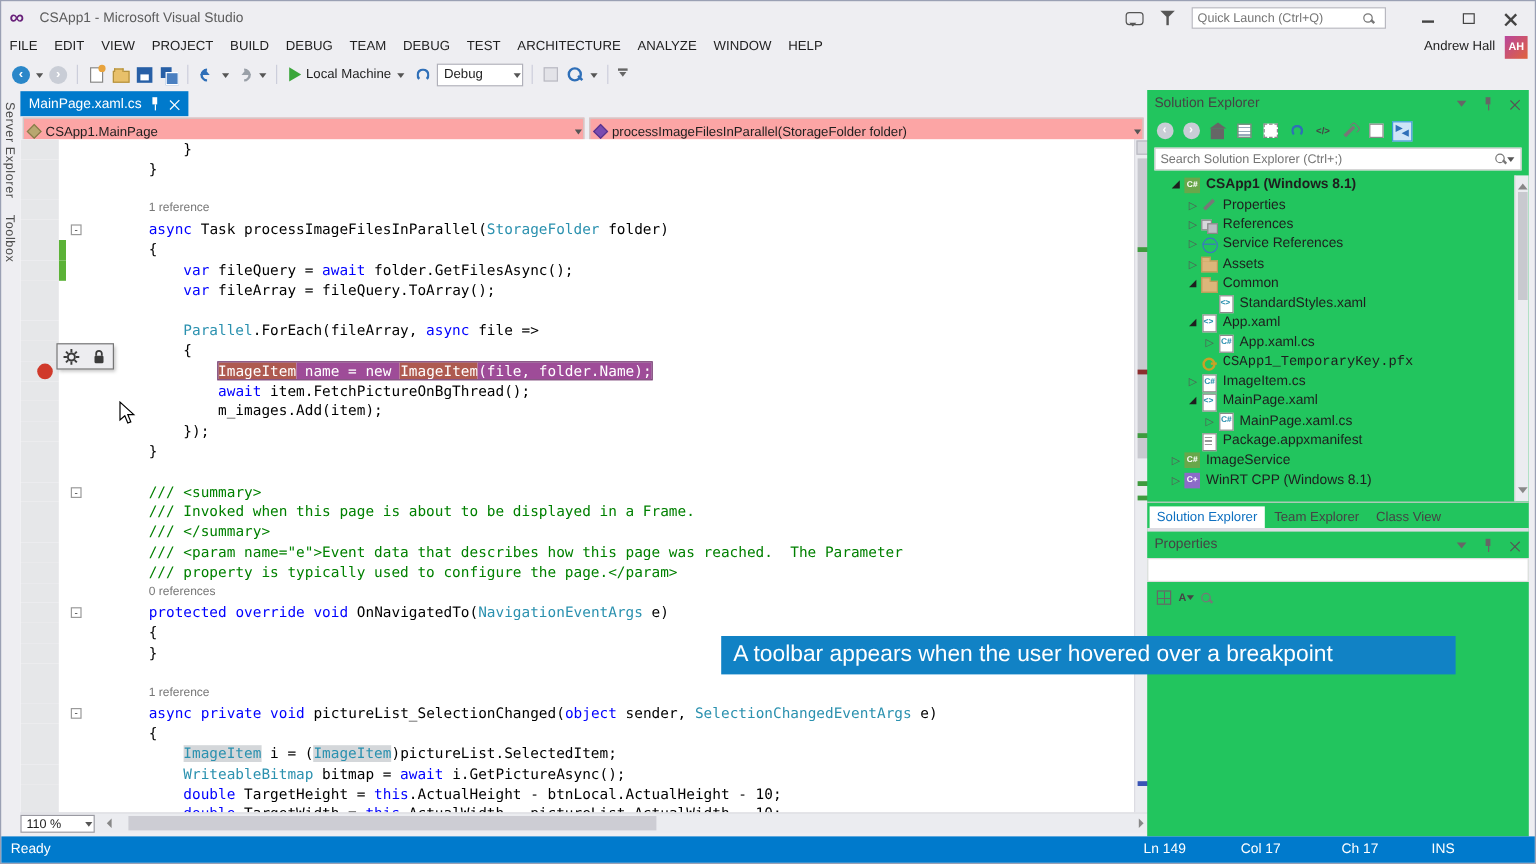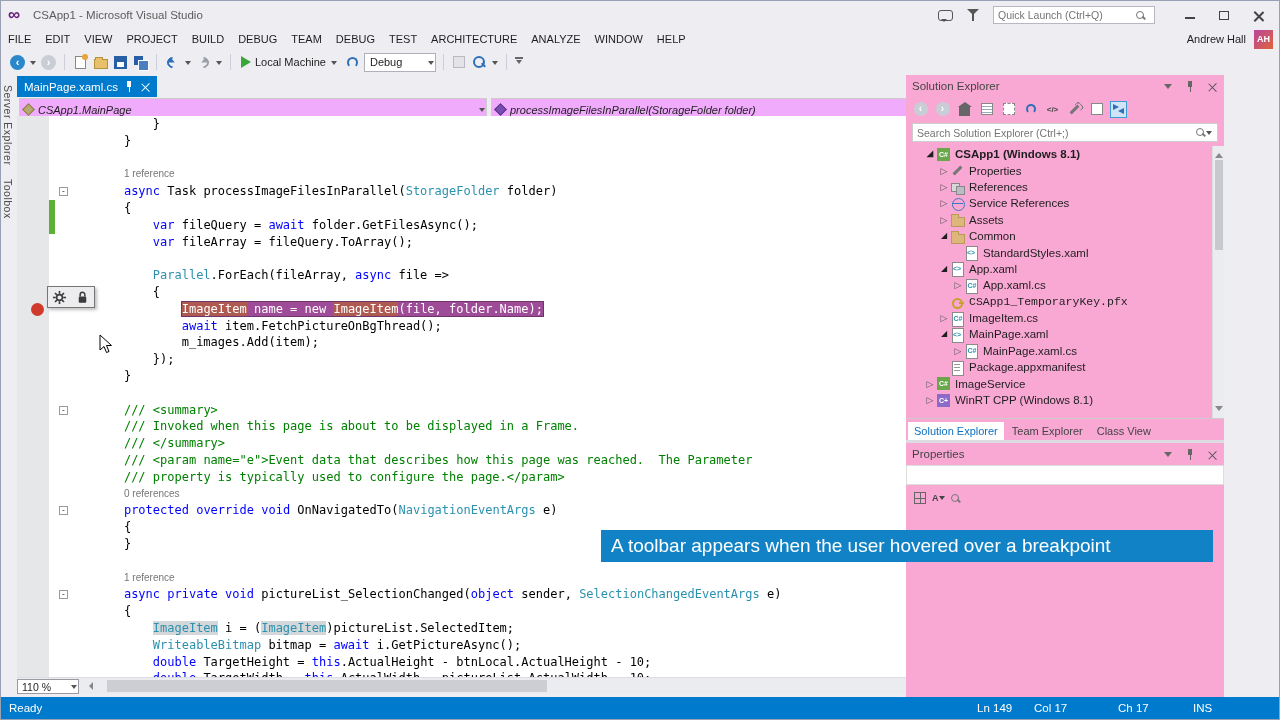--- a/index.html
+++ b/index.html
@@ -82,21 +82,21 @@
   .tabstrip { position:absolute; top:0; left:0; width:942px; height:22px; }
   .doc-tab { position:absolute; left:0; top:1px; height:21px; background:#007acc; color:#fff; display:flex; align-items:center; font-size:11.5px; padding:0 7px; gap:7px; }
   .pin-ic { width:9px; height:11px; position:relative; }
   .pin-ic::before { content:''; position:absolute; left:2.5px; top:0; width:4px; height:6px; background:#fff; }
   .pin-ic::after { content:''; position:absolute; left:4px; top:6px; width:1.2px; height:5px; background:#fff; }
   .tab-close { position:relative; width:9px; height:9px; }
   .tab-close::before,.tab-close::after { content:''; position:absolute; left:4px; top:0; width:1.4px; height:11px; background:#fff; }
   .tab-close::before { transform:rotate(45deg);} .tab-close::after { transform:rotate(-45deg); }
 
   .navbar { position:absolute; top:22px; left:0; width:942px; height:19px; background:#eeeef2; display:flex; gap:4px; padding:1px 2px 1px 2px; }
-  .crumb { background:#f0abfc; border:1px solid #ccc; height:23px; display:flex; align-items:center; font-size:11px; padding-left:4px;font-style:italic; }
+  .crumb { background:#fca5a5; border:1px solid #ccc; height:23px; display:flex; align-items:center; font-size:11px; padding-left:4px; }
   .crumb-left { width:468px; }
   .crumb-right { width:462px;justify-content:space-between; }
   .crumb .label { flex:1; color:#1e1e1e; white-space:nowrap; overflow:hidden; }
   .cube { width:9px; height:9px; margin-right:5px; flex:none; transform:rotate(45deg); }
   .cube.class { background:#b8a770; border:1px solid #8a7a4a; }
   .cube.method { background:#7a4bb0; border:1px solid #5a338a; }
 
   .code-view { position:absolute; top:41px; left:0; width:928px; height:561px; background:#fff; overflow:hidden; }
   .code-row { height:16.8px; display:flex; align-items:stretch; position:relative; }
   .m-ind { width:32px; background:#e6e7e9; flex:none; position:relative; }
@@ -134,21 +134,21 @@
   .hs-right { right:2px; border-left-color:#888; }
   .hs-thumb { position:absolute; left:90px; top:2px; width:440px; height:12px; background:#cdcdd4; }
 
   
   .callout { position:absolute; left:600px; top:529px; width:612px; height:32px; background:#1182c5; color:#fff; font-size:19px; line-height:32px; padding-left:10px; z-index:20; white-space:nowrap; }
 
   
   .cursor { position:absolute; left:98px; top:333px; z-index:30; }
 
   
-  .right-panel { position:absolute; top:74px; left:905px; width:318px; height:622px; background:#f9a8d4; }
+  .right-panel { position:absolute; top:74px; left:955px; width:318px; height:622px; background:#22c55e; }
   .pane-title { height:22px; display:flex; align-items:center; font-size:11.5px; color:#444; padding:0 4px 0 6px; }
   .pane-title .sp { flex:1; }
   .pt-ic { width:16px; height:14px; display:flex; align-items:center; justify-content:center; margin-left:6px; }
   .chev-dn { width:0; height:0; border:4px solid transparent; border-top:5px solid #666; margin-top:4px; }
   .pin-g { width:8px; height:11px; position:relative; }
   .pin-g::before { content:''; position:absolute; left:2px; top:0; width:4px; height:6px; background:#666; }
   .pin-g::after { content:''; position:absolute; left:3.5px; top:6px; width:1.2px; height:5px; background:#666; }
   .x-g { position:relative; width:9px; height:9px; }
   .x-g::before,.x-g::after { content:''; position:absolute; left:4px; top:0; width:1.4px; height:11px; background:#555; }
   .x-g::before { transform:rotate(45deg);} .x-g::after { transform:rotate(-45deg); }
@@ -211,21 +211,21 @@
   .grid-ic { width:12px; height:12px; border:1px solid #666; background:
      linear-gradient(#0000 5px,#666 5px,#666 6px,#0000 6px),
      linear-gradient(90deg,#0000 5px,#666 5px,#666 6px,#0000 6px); }
   .az-ic { font-size:9px; font-weight:bold; color:#444; position:relative; padding-right:6px; }
   .az-ic::after { content:''; position:absolute; right:0; top:3px; border:3px solid transparent; border-top:4px solid #444; }
   .props-body { height:168px; }
 
   
   .statusbar { position:absolute; top:696px; left:0; width:1280px; height:24px; background:#007acc; color:#fff; font-size:11.5px; }
   .sb-ready { position:absolute; left:8px; top:5px; }
-  .sb-ln { position:absolute; left:976px; top:5px; }
+  .sb-ln { position:absolute; left:952px; top:5px; }
   .sb-col { position:absolute; left:1033px; top:5px; }
   .sb-ch { position:absolute; left:1117px; top:5px; }
   .sb-ins { position:absolute; left:1192px; top:5px; }
 </style>
 </head>
 <body>
 
 <div class="page">
 
   <div class="titlebar">

